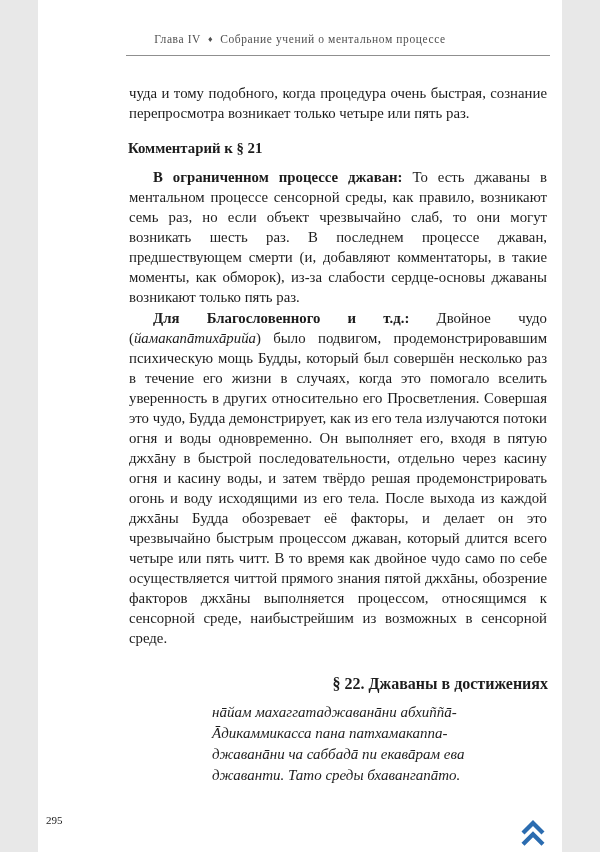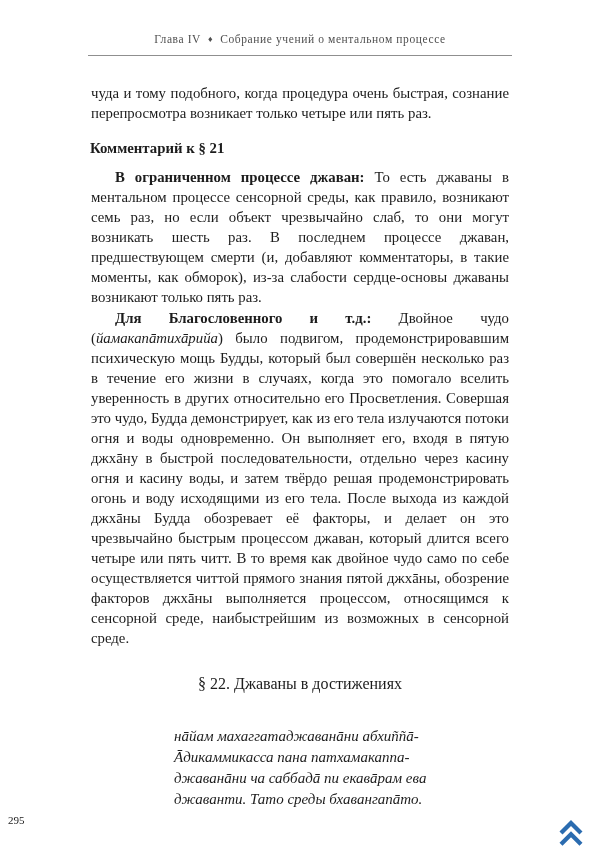--- a/index.html
+++ b/index.html
@@ -1,19 +1,19 @@
 <!DOCTYPE html>
 <html><head>
 <meta charset="utf-8">
 <style>
   * { margin: 0; padding: 0; box-sizing: border-box; }
   html, body { background: #e8e8e8; }
   .page {
     position: relative;
-    width: 600px;
+    width: 524px;
     height: 852px;
     margin: 0 auto;
     background: #ffffff;
     font-family: "Liberation Serif", "DejaVu Serif", serif;
     color: #1c1c1c;
     overflow: hidden;
   }
   .running-header {
     position: absolute;
     top: 33px;
@@ -49,24 +49,24 @@
     text-align: justify;
   }
   .content p { margin: 1px; }
   p.para-indent { text-indent: 24px; }
   .comment-heading {
     font-size: 14.8px;
     font-weight: bold;
     margin: 15px 0 9px 0;
   }
   .section-heading {
-    text-align: center;
+    text-align: right;
     font-size: 16px;
-    font-weight: normal;
-    margin: 26px 0 32px 0;
+    font-weight: bold;
+    margin: 26px 0 8px 0;
   }
   .pali-quote {
     font-style: italic;
     margin-left: 84px;
     font-size: 15px;
     line-height: 21px;
     text-align: left;
   }
   .page-number {
     position: absolute;

